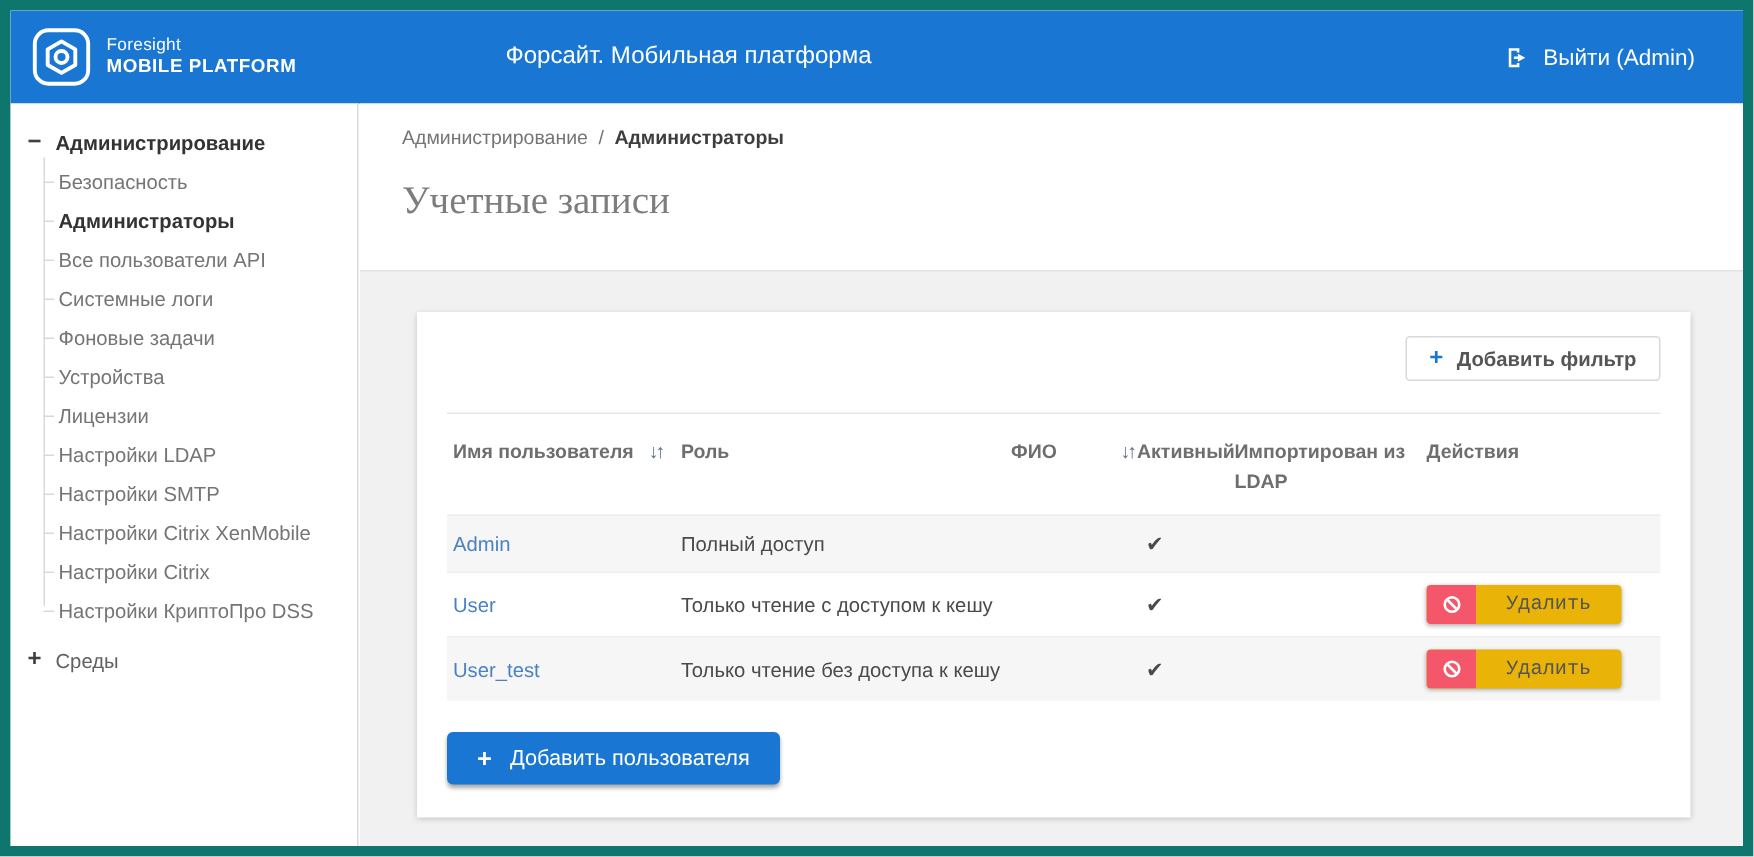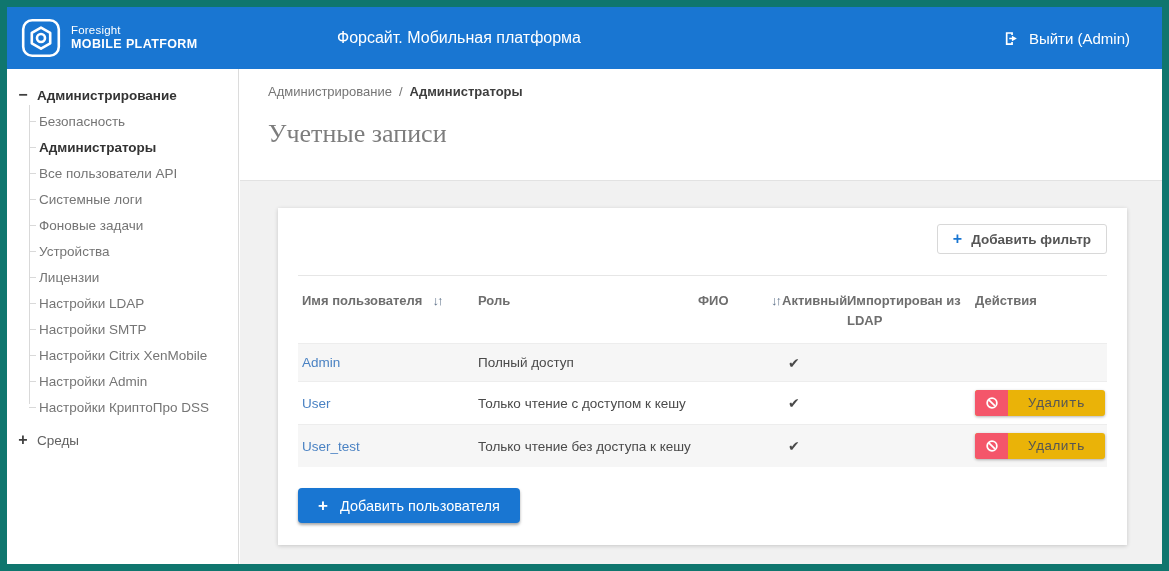--- a/index.html
+++ b/index.html
@@ -86,21 +86,21 @@
     padding: 6px 15px; cursor: pointer; font-family: inherit;
   }
   .filter-btn .plus { color: #1976d2; font-size: 16px; font-weight: 700; line-height: 1; }
   .filter-btn .lbl { color: #555; font-size: 13.5px; font-weight: 700; }
   .card-divider { margin-top: 21px; border-bottom: 1px solid #e6e6e6; }
 
   
   .tbl { width: 100%; font-size: 13.5px; }
   .tbl-head { display: flex; align-items: flex-start; padding: 15px 0 12px 4px; }
   .th { color: #6e6e6e; font-weight: 700; font-size: 13px; line-height: 1.55; }
-  .col-user { width: 176px; display: flex; gap: 10px; align-items: center; }
+  .col-user { width: 152px; display: flex; gap: 10px; align-items: center; }
   .col-role { width: 220px; }
   .col-fio  { width: 82px; display: flex; justify-content: space-between; align-items: center; }
   .col-active { width: 67px; padding-left: 2px; }
   .col-ldap { width: 128px; }
   .col-actions { flex: 1; }
   .sort-icon { color: #5c7089; font-size: 13px; font-weight: 700; letter-spacing: -2px; cursor: pointer; }
 
   .tbl-row { display: flex; align-items: center; padding: 0 0 0 4px; min-height: 38px; border-top: 1px solid #ededed; }
   .tbl-row.striped { background: #f6f6f6; }
   .tbl-row.tall { min-height: 43px; }
@@ -190,21 +190,21 @@
       <div class="tree-item">
           <span>Настройки LDAP</span>
         </div>
       <div class="tree-item">
           <span>Настройки SMTP</span>
         </div>
       <div class="tree-item">
           <span>Настройки Citrix XenMobile</span>
         </div>
       <div class="tree-item">
-          <span>Настройки Admin</span>
+          <span>Настройки Citrix</span>
         </div>
       <div class="tree-item">
           <span>Настройки КриптоПро DSS</span>
         </div>
     </div>
     <div class="tree-collapsed">
       <span class="tree-toggle">+</span>
       <span>Среды</span>
     </div>
   </nav>

